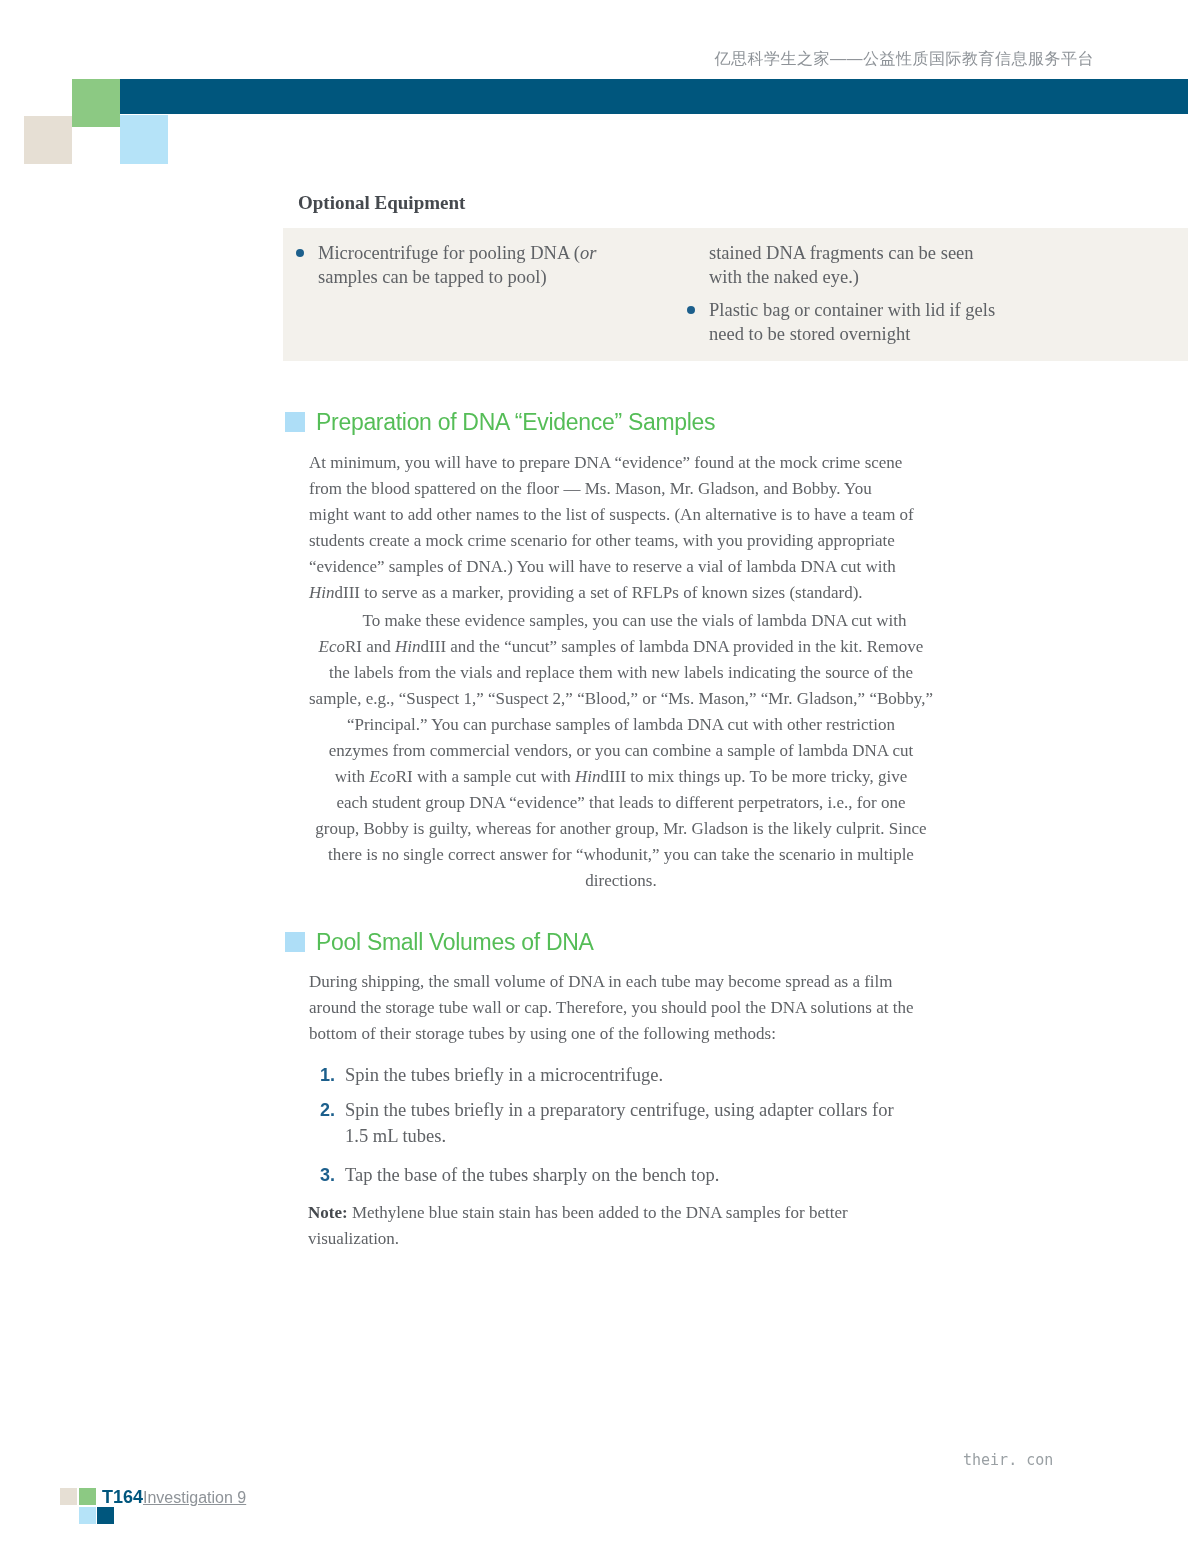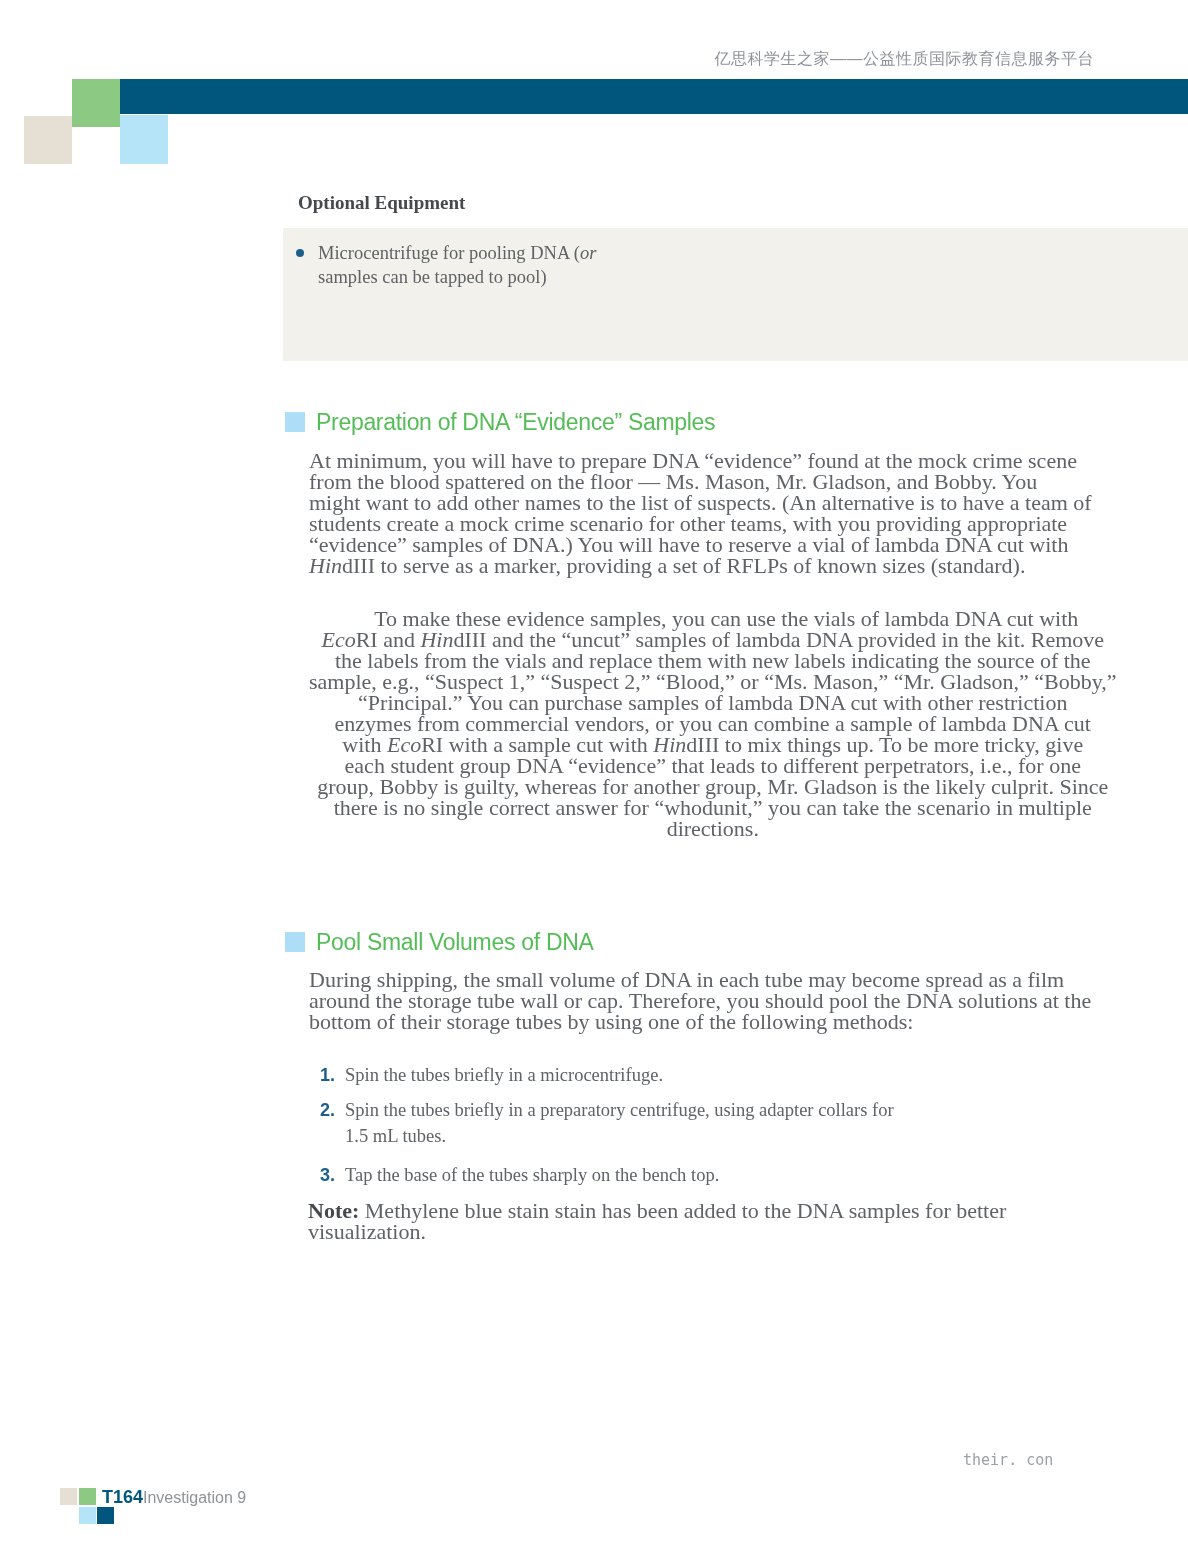--- a/index.html
+++ b/index.html
@@ -62,21 +62,21 @@
     margin-left: 11px;
     font-family: "Liberation Sans", sans-serif;
     font-weight: normal; font-size: 23px; letter-spacing: -0.3px;
     color: var(--heading-green, #55bd57);
     white-space: nowrap; line-height: 24px;
   }
 
   
   .para {
     left: 309px;
-    font-size: 22px; line-height: 21px;
+    font-size: 17px; line-height: 26px;
     color: var(--body-text, #5f6266);
     white-space: nowrap;
   }
   .para-indent { text-indent: 27px; text-align: center; }
 
   
   .step {
     left: 320px; display: flex; align-items: flex-start;
     font-size: 18.5px; line-height: 25.9px;
     color: var(--body-text, #5f6266);
@@ -104,21 +104,21 @@
   .f-dblue { left: 97px; top: 1507px; background: var(--dark-blue, #0b527e); }
   .f-code {
     left: 102px; top: 1487px;
     font-family: "Liberation Sans", sans-serif;
     font-weight: bold; font-size: 18px;
     color: var(--dark-blue, #0b527e);
   }
   .f-label {
     left: 143px; top: 1489px;
     font-family: "Liberation Sans", sans-serif;
-    font-size: 16px; color: var(--muted-gray, #8e9398);
+    font-size: 16px; color: var(--muted-gray, #8e9398); text-decoration: underline;
   }
 </style>
 </head>
 <body>
 
 <div class="abs cn-header">亿思科学生之家——公益性质国际教育信息服务平台</div>
 <div class="abs top-bar"></div>
 <div class="abs sq-green-lg"></div>
 <div class="abs sq-beige-lg"></div>
 <div class="abs sq-blue-lg"></div>
@@ -129,20 +129,27 @@
     <div class="eq-item">
       <span class="eq-dot-cell">
           <span class="eq-dot"></span>
         </span>
       <span>Microcentrifuge for pooling DNA (<i>or</i><br>samples can be tapped to pool)</span>
     </div>
   </div>
   <div class="eq-col eq-col-2">
     <div class="eq-item">
       <span class="eq-dot-cell"></span>
+      <span>stained DNA fragments can be seen<br>with the naked eye.)</span>
+    </div>
+    <div class="eq-item">
+      <span class="eq-dot-cell">
+          <span class="eq-dot"></span>
+        </span>
+      <span>Plastic bag or container with lid if gels<br>need to be stored overnight</span>
     </div>
   </div>
 </div>
 
 <div class="abs h-row" style="top:410px;">
   <span class="h-sq"></span>
   <span class="h-text">Preparation of DNA “Evidence” Samples</span>
 </div>
 <div class="abs para" style="top:450px;">At minimum, you will have to prepare DNA “evidence” found at the mock crime scene<br>from the blood spattered on the floor — Ms. Mason, Mr. Gladson, and Bobby. You<br>might want to add other names to the list of suspects. (An alternative is to have a team of<br>students create a mock crime scenario for other teams, with you providing appropriate<br>“evidence” samples of DNA.) You will have to reserve a vial of lambda DNA cut with<br><i>Hin</i>dIII to serve as a marker, providing a set of RFLPs of known sizes (standard).</div>
 <div class="abs para para-indent" style="top:608px;">To make these evidence samples, you can use the vials of lambda DNA cut with<br><i>Eco</i>RI and <i>Hin</i>dIII and the “uncut” samples of lambda DNA provided in the kit. Remove<br>the labels from the vials and replace them with new labels indicating the source of the<br>sample, e.g., “Suspect 1,” “Suspect 2,” “Blood,” or “Ms. Mason,” “Mr. Gladson,” “Bobby,”<br>“Principal.” You can purchase samples of lambda DNA cut with other restriction<br>enzymes from commercial vendors, or you can combine a sample of lambda DNA cut<br>with <i>Eco</i>RI with a sample cut with <i>Hin</i>dIII to mix things up. To be more tricky, give<br>each student group DNA “evidence” that leads to different perpetrators, i.e., for one<br>group, Bobby is guilty, whereas for another group, Mr. Gladson is the likely culprit. Since<br>there is no single correct answer for “whodunit,” you can take the scenario in multiple<br>directions.</div>

